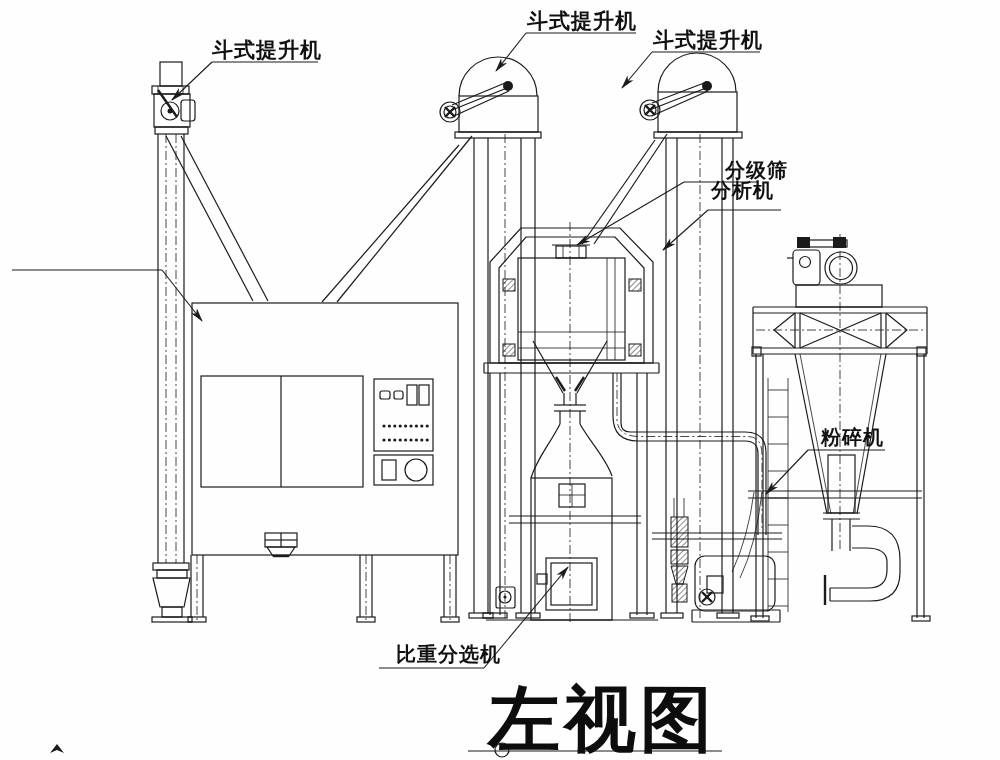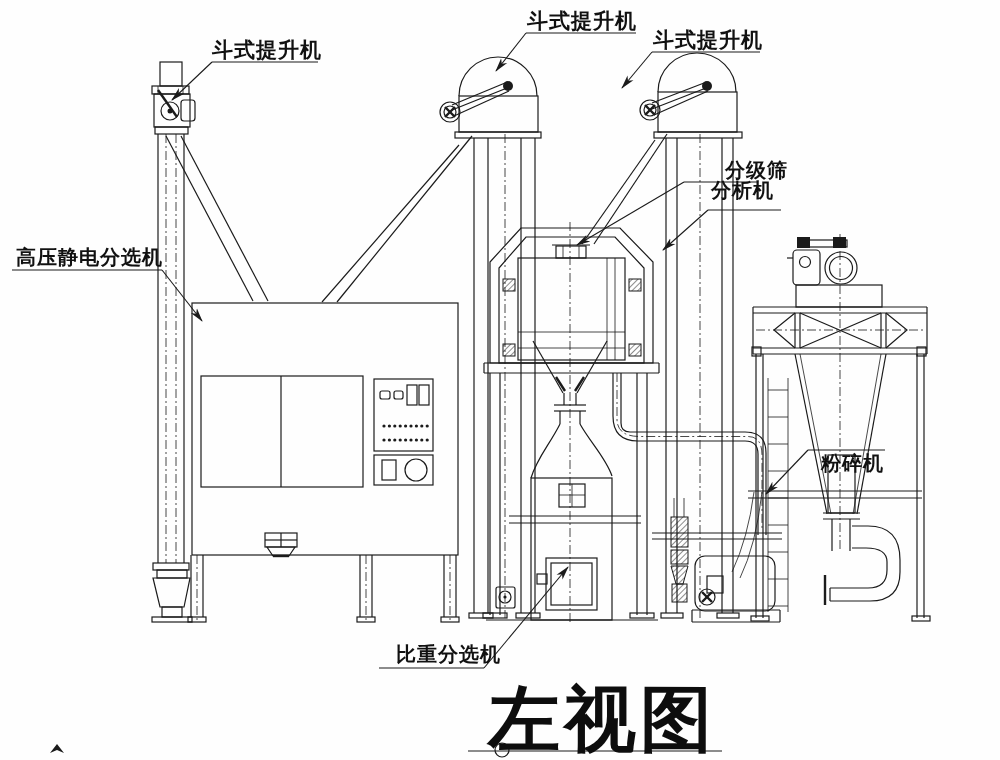--- a/index.html
+++ b/index.html
@@ -383,19 +383,18 @@
     <circle class="ln" cx="502" cy="750" r="7" fill="#fefefe"></circle>
     <path class="fil" d="M50,753 L57,744 L64,753 L57,750 Z"></path>
   </g>
 </svg>
 
 <div class="lbl" style="left:212px;top:36px;font-size:21px;">斗式提升机</div>
 <div class="lbl" style="left:527px;top:7px;font-size:21px;">斗式提升机</div>
 <div class="lbl" style="left:653px;top:26px;font-size:21px;">斗式提升机</div>
 <div class="lbl" style="left:687px;top:157px;margin-left:38px;">分级筛</div>
 <div class="lbl" style="left:711px;top:177px;">分析机</div>
-<div class="lbl" style="left:16px;top:244px;">高压静电分选机</div>
-<div class="lbl" style="left:821px;top:424px;margin-top:26px;">粉碎机</div>
+<div class="lbl" style="left:821px;top:424px;">粉碎机</div>
 <div class="lbl" style="left:396px;top:641px;">比重分选机</div>
 
 <div class="title">左视图</div>
 
 </div>
 
 </body></html>

